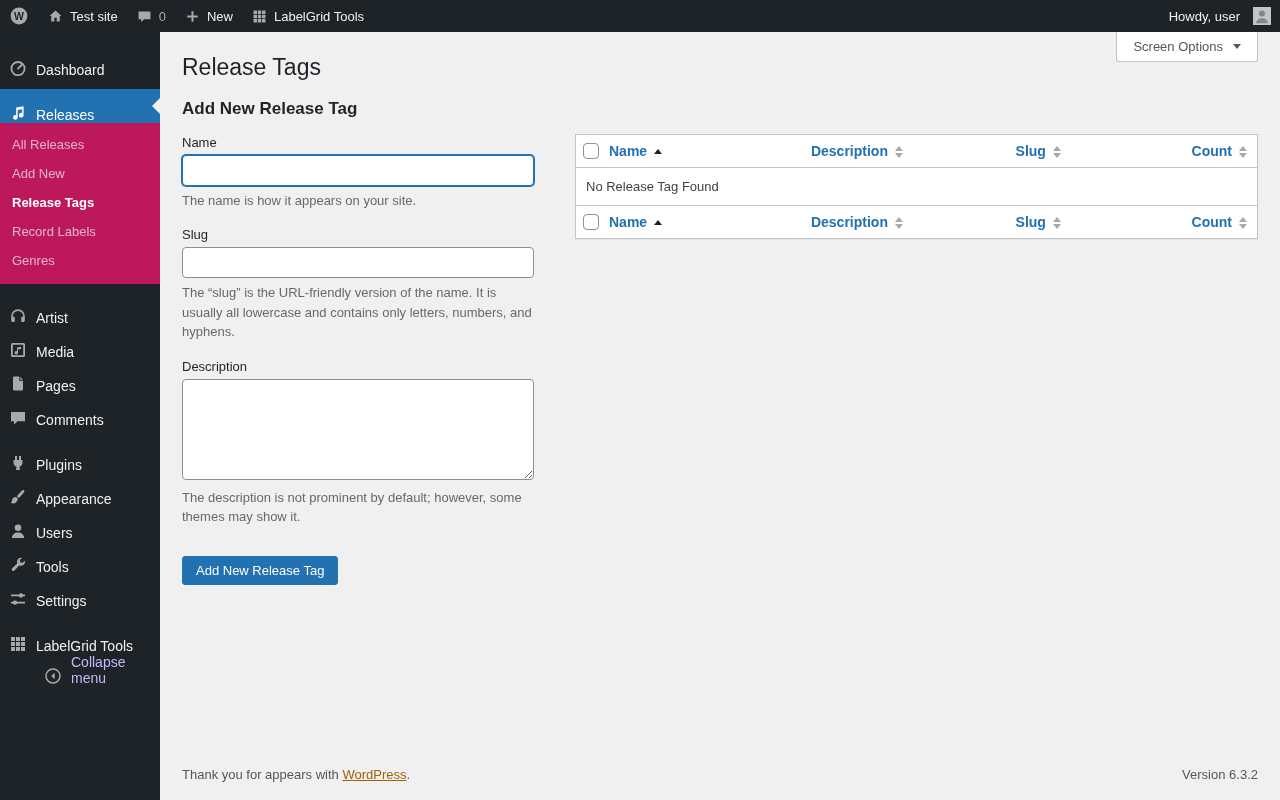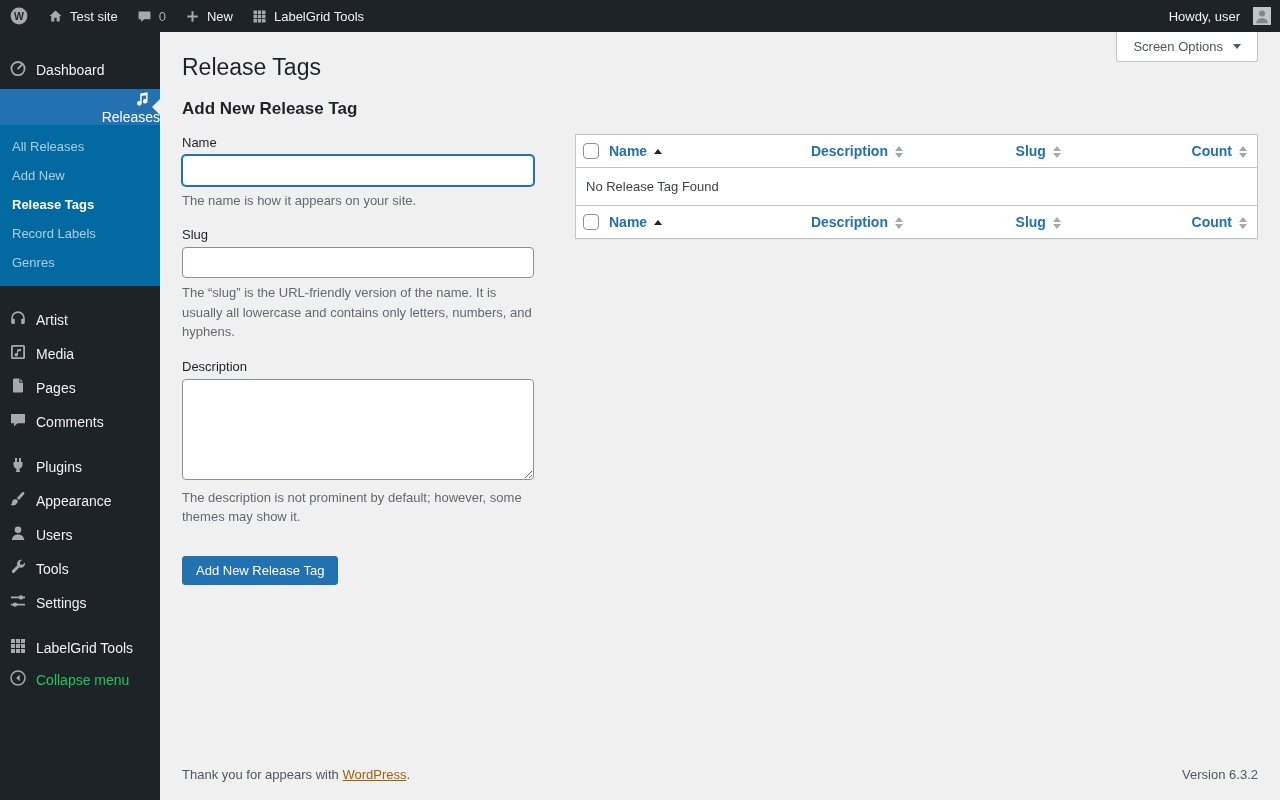--- a/index.html
+++ b/index.html
@@ -44,32 +44,32 @@
   #adminmenu { list-style:none; margin-top:12px; }
   .menu-item {
     display:flex; align-items:flex-end;
     min-height:34px; font-size:14px; cursor:pointer; position:relative;
     color:#f0f0f1;
   }
   .menu-icon { width:20px; margin:0 8px; display:flex; justify-content:center; align-items:center; color:#a7aaad; flex-shrink:0; }
   .menu-icon svg { fill:currentColor; display:block; }
   .menu-sep { height:11px; list-style:none; }
   .menu-sep.small { height:8px; }
-  .menu-item.current-parent { background:#2271b1; color:#fff;flex-direction:column; }
+  .menu-item.current-parent { background:#2271b1; color:#fff; }
   .menu-item.current-parent .menu-icon { color:#fff; }
   .menu-item.current-parent::after {
     content:""; position:absolute; right:0; top:50%; margin-top:-8px;
     border:8px solid transparent; border-right-color:#f0f0f1;
   }
-  .submenu { list-style:none; background:#0369a1; padding:7px 0 9px; }
+  .submenu { list-style:none; background:#be185d; padding:7px 0 9px; }
   .submenu li {
     padding:7px 12px; font-size:13px; color:rgba(240,246,252,0.7); cursor:pointer;
   }
   .submenu li.current { color:#fff; font-weight:bold; }
-  .menu-item.collapse-btn { color:#22c55e; min-height:32px; }
+  .menu-item.collapse-btn { color:#c4b5fd; min-height:32px;padding-left:35px; }
   .menu-item.collapse-btn .menu-icon { color:#a7aaad; }
 
   
   #content {
     flex:1; min-width:0; position:relative;
     padding:21px 22px 10px;
     display:flex; flex-direction:column;justify-content:flex-end;
   }
   #screen-options {
     position:absolute; top:0; right:22px;

